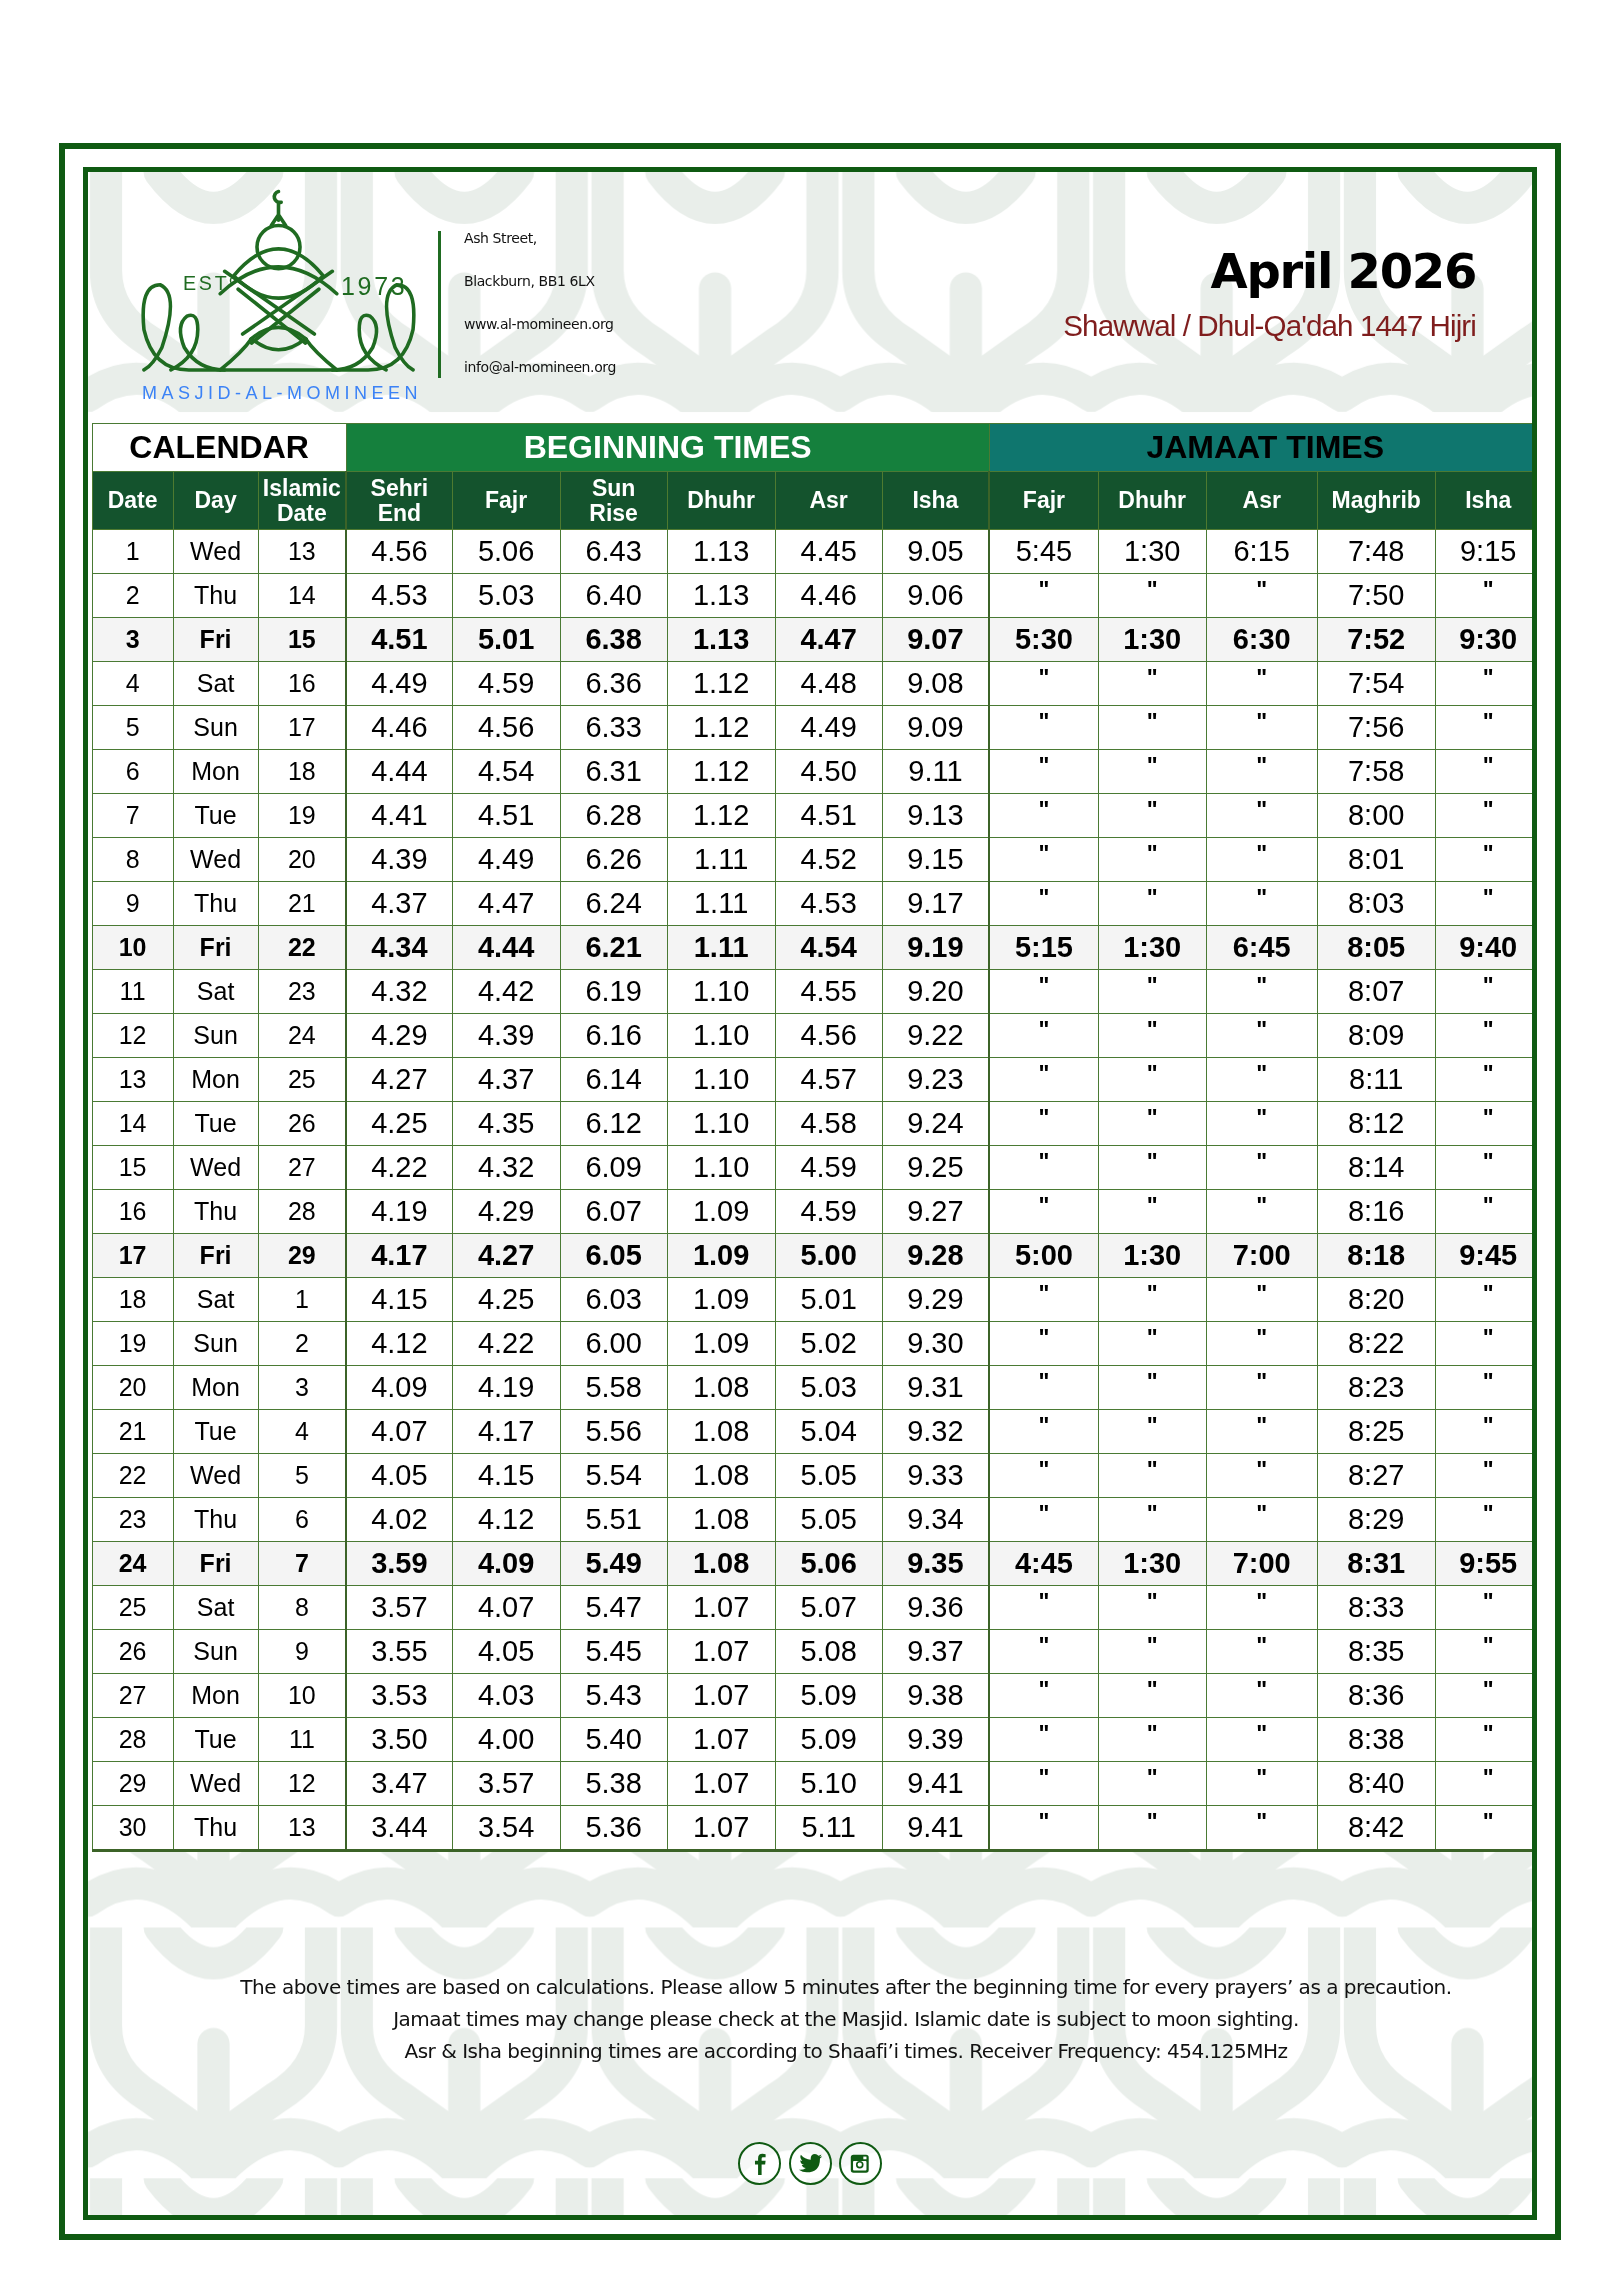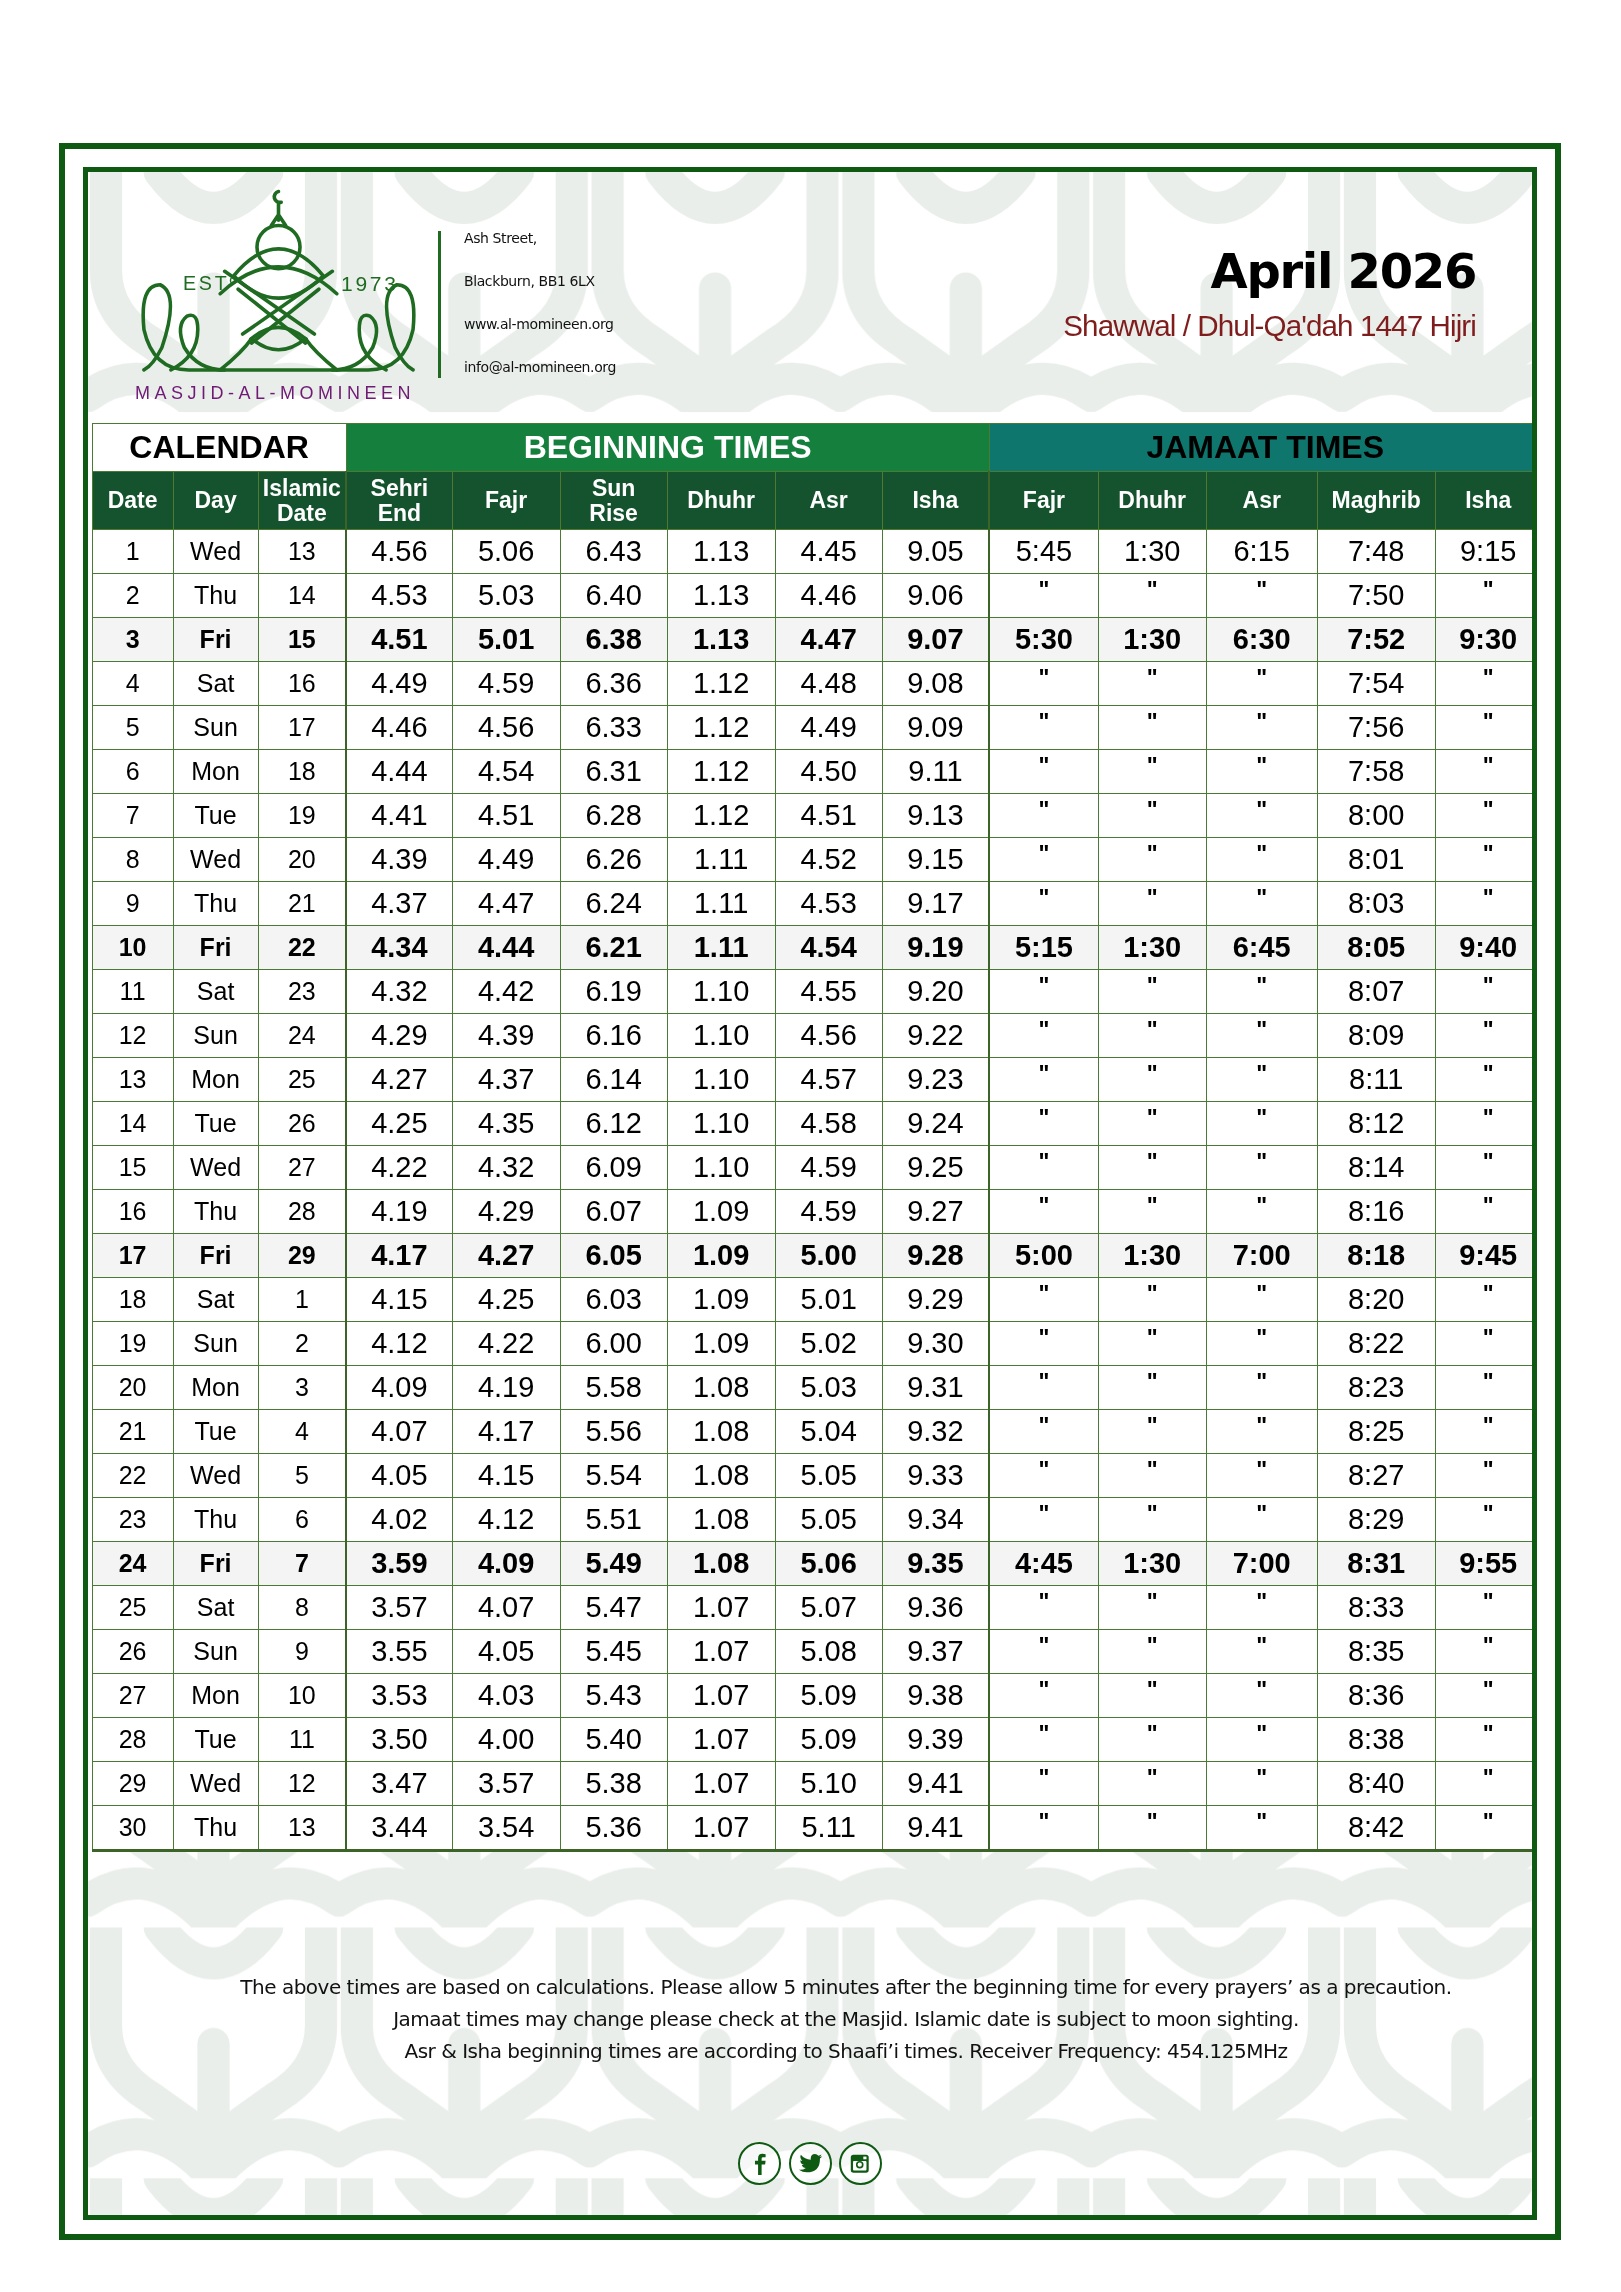--- a/index.html
+++ b/index.html
@@ -8,22 +8,22 @@
   .outer-frame { position:absolute; left:59px; top:143px; width:1490px; height:2085px; border:6.3px solid #0f5a12; box-sizing:content-box; }
   .inner-frame { position:absolute; left:83px; top:167px; width:1444px; height:2043px; border:5.4px solid #0f5a12; overflow:hidden; background:#fff; }
 
   
   .bg-pattern { position:absolute; left:0; top:0; width:100%; height:100%; pointer-events:none; }
 
   .header { position:absolute; left:0; top:0; width:100%; height:240px; }
   .logo { position:absolute; left:47px; top:14.3px; width:287px; height:215px; }
   .logo svg { position:absolute; left:0; top:0; }
   .est { position:absolute; left:48px; top:86px; font-size:19.7px; letter-spacing:2.7px; color:#1f6b21; }
-  .est-year { position:absolute; left:206px; top:86px; font-size:21px; letter-spacing:2.7px; color:#1f6b21; }
-  .masjid-name { position:absolute; left:0; top:197px; width:287px; text-align:left; font-size:18px; letter-spacing:4.5px; color:#701a75; }
+  .est-year { position:absolute; left:206px; top:86px; font-size:25px; letter-spacing:2.7px; color:#1f6b21; }
+  .masjid-name { position:absolute; left:0; top:197px; width:287px; text-align:right; font-size:18px; letter-spacing:4.5px; color:#3b82f6; }
   .divider { position:absolute; left:350px; top:59px; width:2.7px; height:147px; background:#1f6b21; }
   .contact { position:absolute; left:376px; top:45px; font-family:"DejaVu Sans", sans-serif; font-size:14px; line-height:43px; color:#111; letter-spacing:-0.4px; }
   .contact div { white-space:nowrap; }
   .title-block { position:absolute; right:56px; top:72px; text-align:right; }
   .month-title { font-family:"DejaVu Sans", sans-serif; font-weight:bold; font-size:48px; letter-spacing:-1.3px; color:#000; line-height:54px; }
   .hijri-title { font-family:Liberation Sans, sans-serif; font-size:29.6px; letter-spacing:-0.9px; color:#7f1d1d; margin-top:10.7px; }
 
   
   .timetable { position:absolute; left:3.6px; top:251px; width:1433px; border-collapse:collapse; table-layout:fixed; }
   .timetable td, .timetable th { border:1.8px solid #4a7a34; text-align:center; padding:0; }

